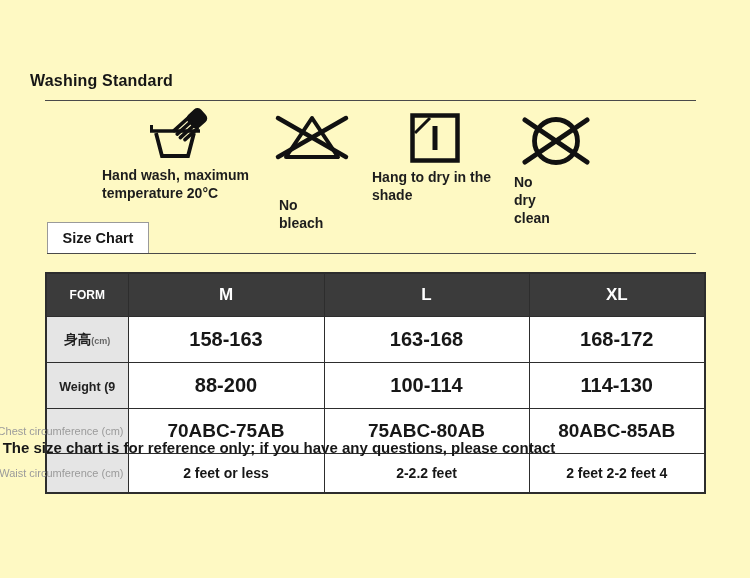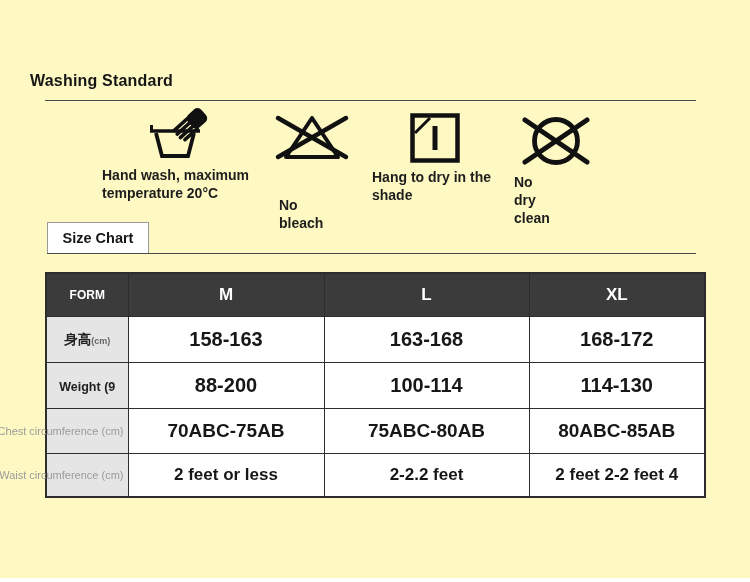--- a/index.html
+++ b/index.html
@@ -61,21 +61,21 @@
   .lbl-weight { font-size: 12.5px; font-weight: 700; color: #222; text-align: right; }
   .overflow-label {
     position: absolute; right: 4px; top: 50%;
     transform: translateY(-50%);
     white-space: nowrap;
     font-size: 11px; font-weight: 400; color: #9b9b9b;
   }
   td.val { font-weight: 700; color: #171717; background: #fff; }
   td.v-big { font-size: 20px; }
   td.v-chest { font-size: 19px; }
-  td.v-feet { font-size: 17px; }
+  td.v-feet { font-size: 14px; }
 
   .footer-note {
     width: 558px; text-align: center;
     font-size: 15px; font-weight: 700; color: #171717;
     line-height: 1.35;
   }
   .footer-note div { white-space: nowrap; }
 </style>
 </head>
 <body>
@@ -186,15 +186,16 @@
           <span class="overflow-label">Waist circumference (cm)</span>
         </td>
         <td class="val v-feet">2 feet or less</td>
         <td class="val v-feet">2-2.2 feet</td>
         <td class="val v-feet">2 feet 2-2 feet 4</td>
       </tr>
     </tbody>
   </table>
 
   <div class="abs footer-note" style="left:0; top:438px;">
+    <div>The size chart is for reference only; if you have any questions, please contact</div>
   </div>
 
 </div>
 
 </body></html>

